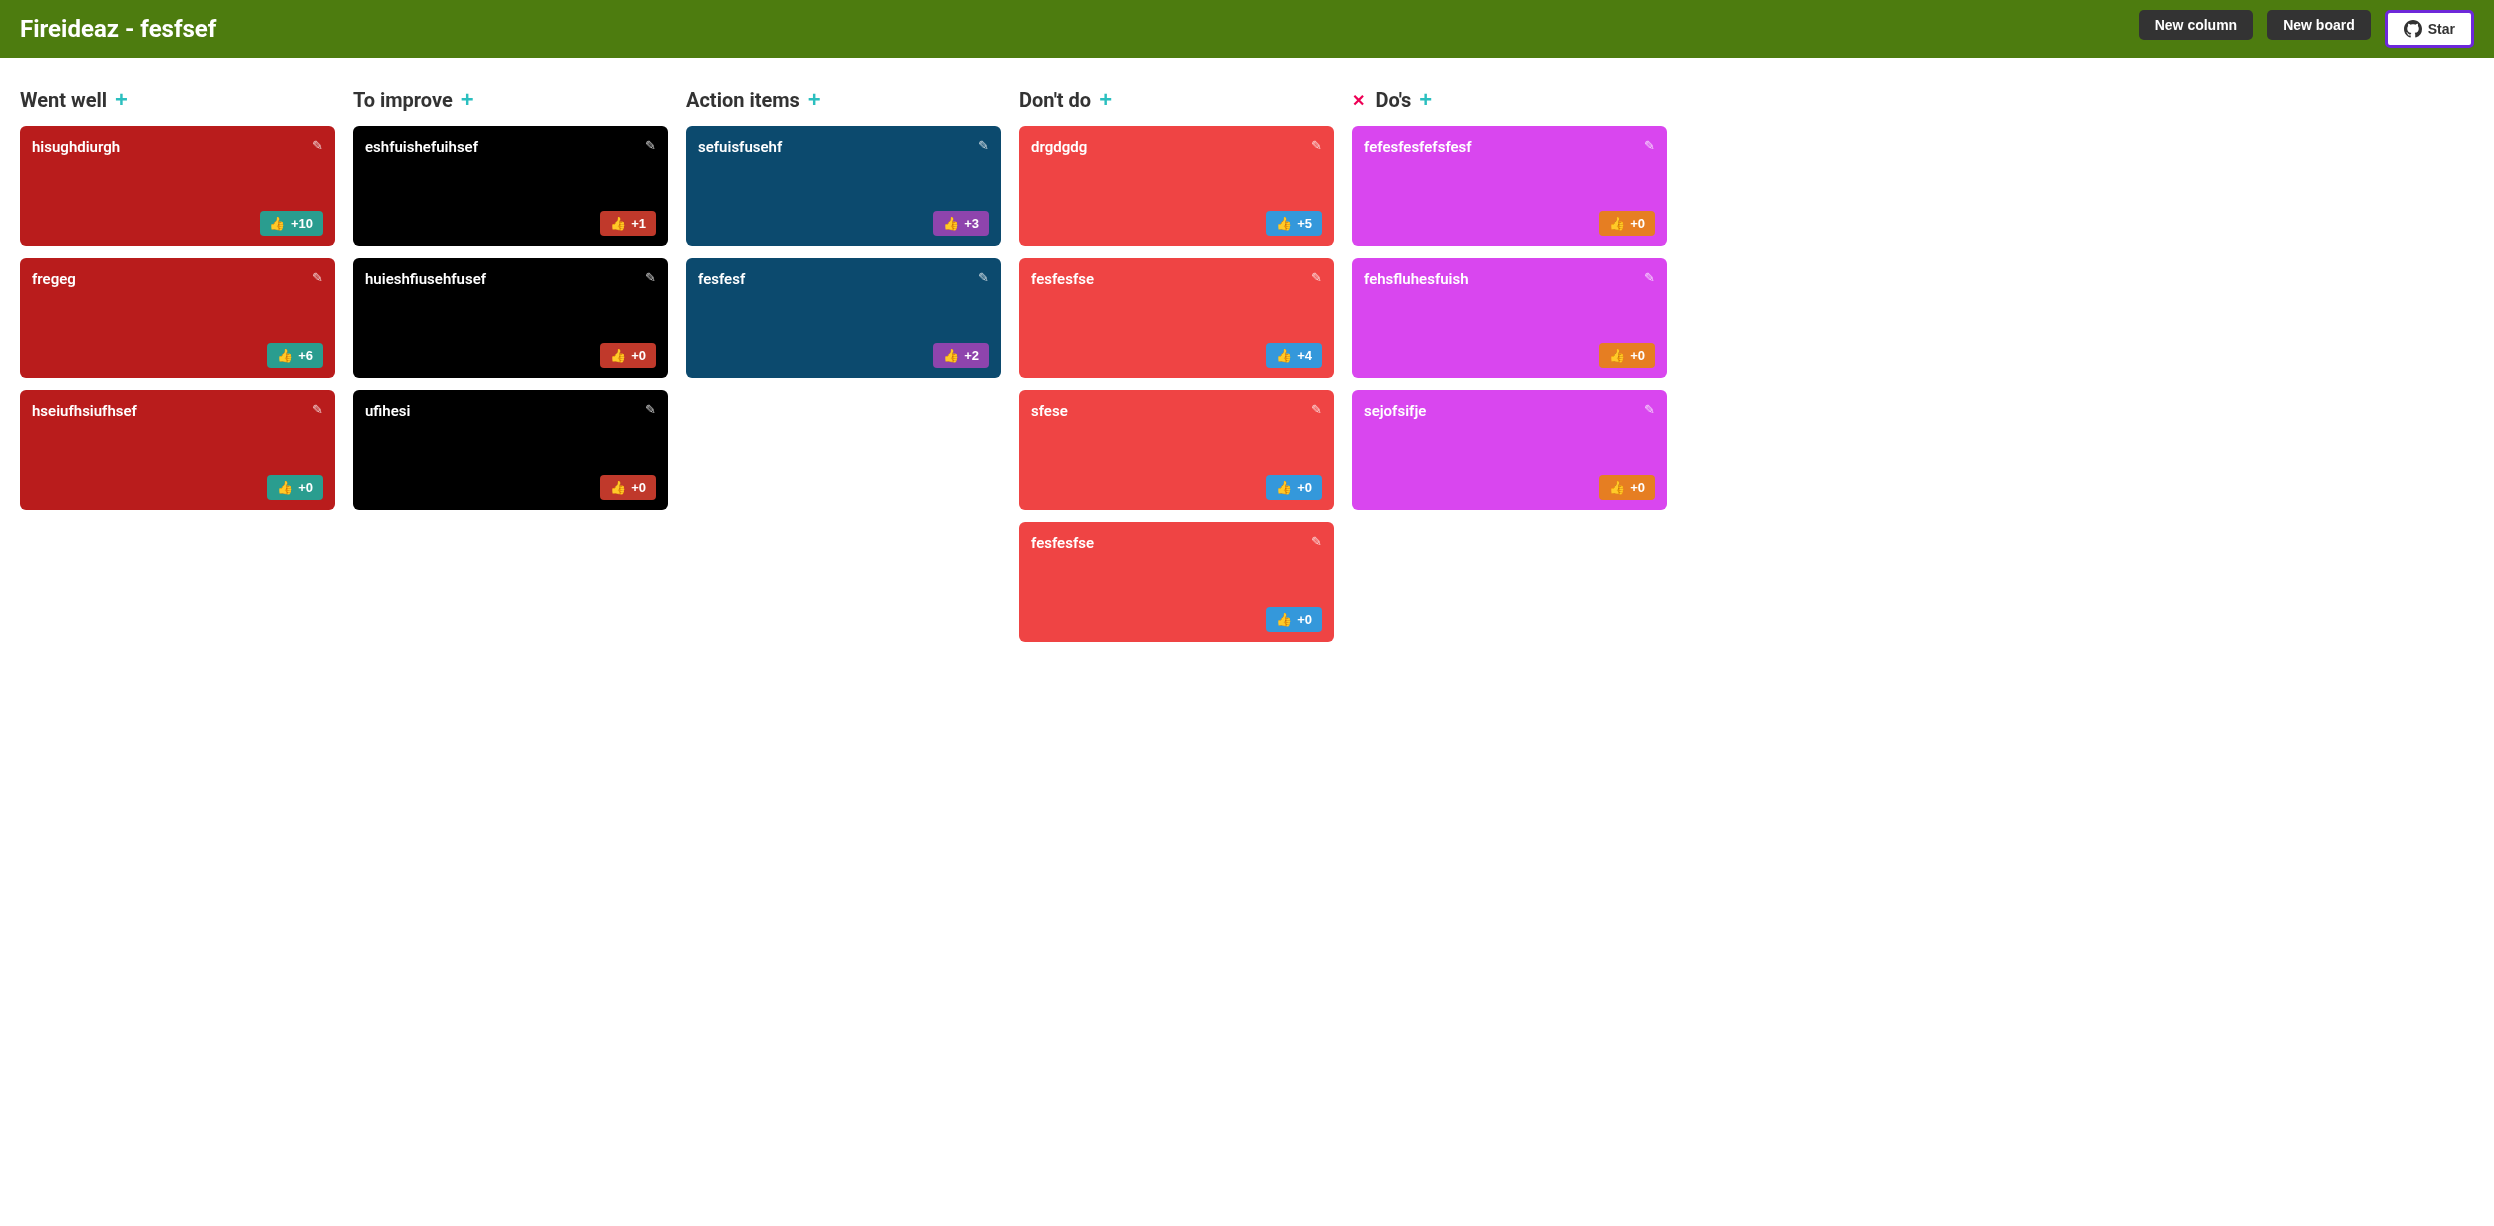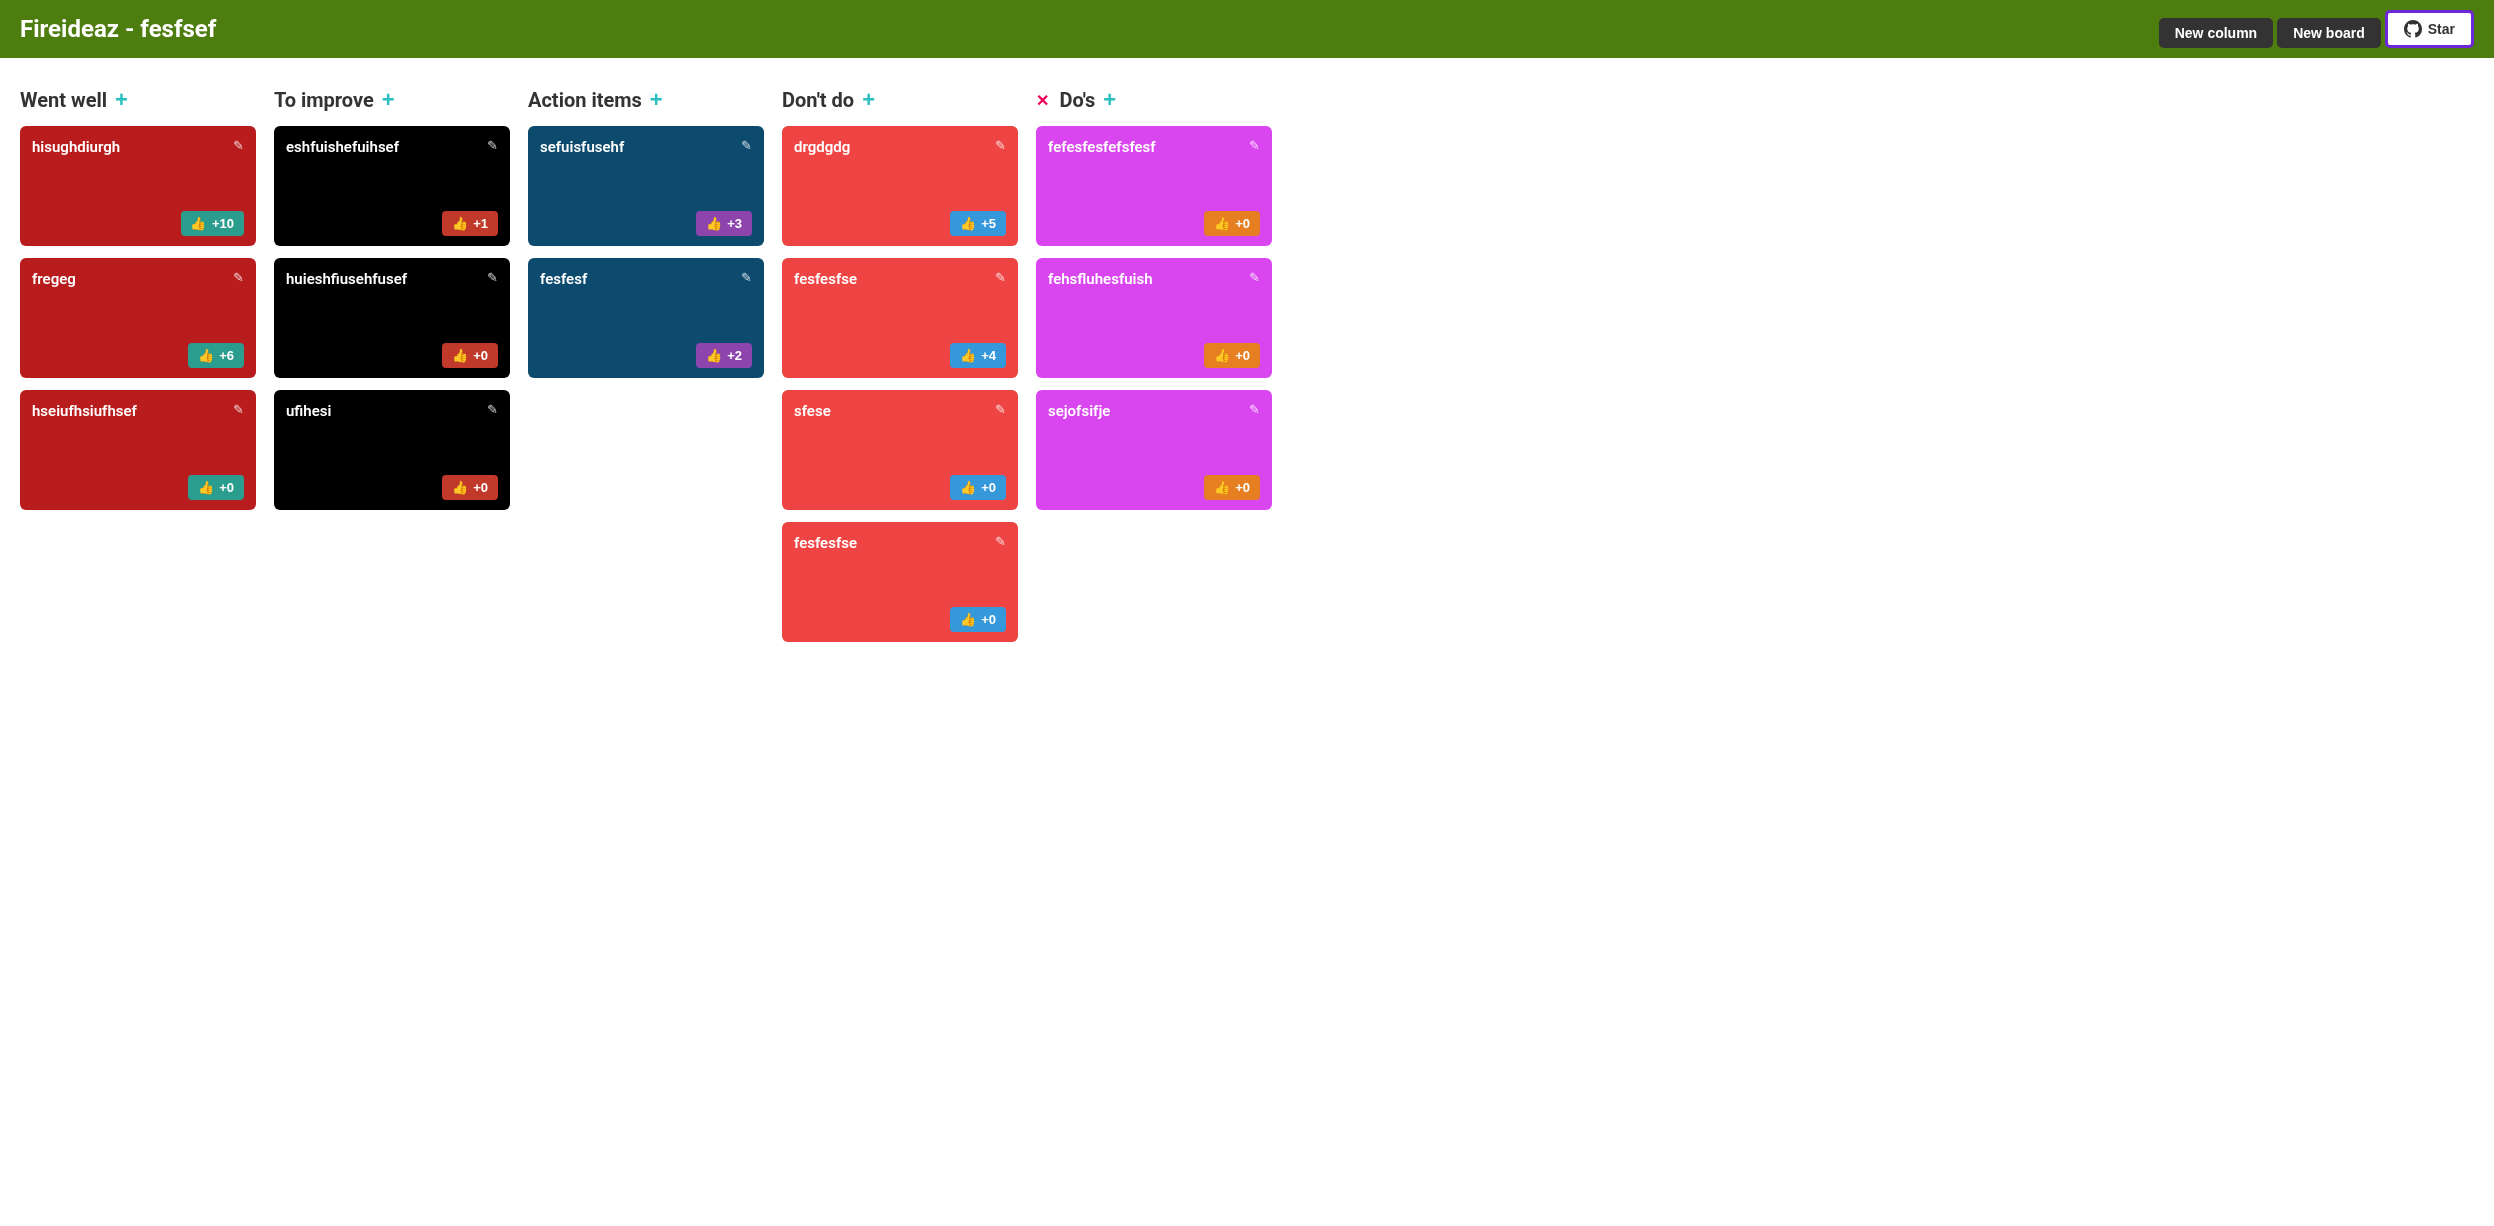--- a/index.html
+++ b/index.html
@@ -14,22 +14,22 @@
       align-items: center;
       justify-content: space-between;
     }
     .header-title {
       color: #fff;
       font-size: 24px;
       font-weight: bold;
     }
     .header-actions {
       display: flex;
-      align-items: flex-end;
-      gap: 4px;
+      align-items: flex-start;
+      gap: 14px;
     }
     .btn {
       padding: 7px 16px;
       border-radius: 5px;
       font-size: 14px;
       font-weight: 600;
       cursor: pointer;
       border: none;
     }
     .btn-dark {
@@ -53,21 +53,21 @@
     .board {
       padding: 30px 20px 20px 20px;
       display: flex;
       gap: 18px;
       align-items: flex-start;
       overflow-x: auto;
     }
 
     
     .column {
-      width: 236px;
+      width: 315px;
       flex-shrink: 0;
     }
     .column-header {
       display: flex;
       align-items: center;
       gap: 8px;
       margin-bottom: 14px;
     }
     .column-title {
       font-size: 20px;

